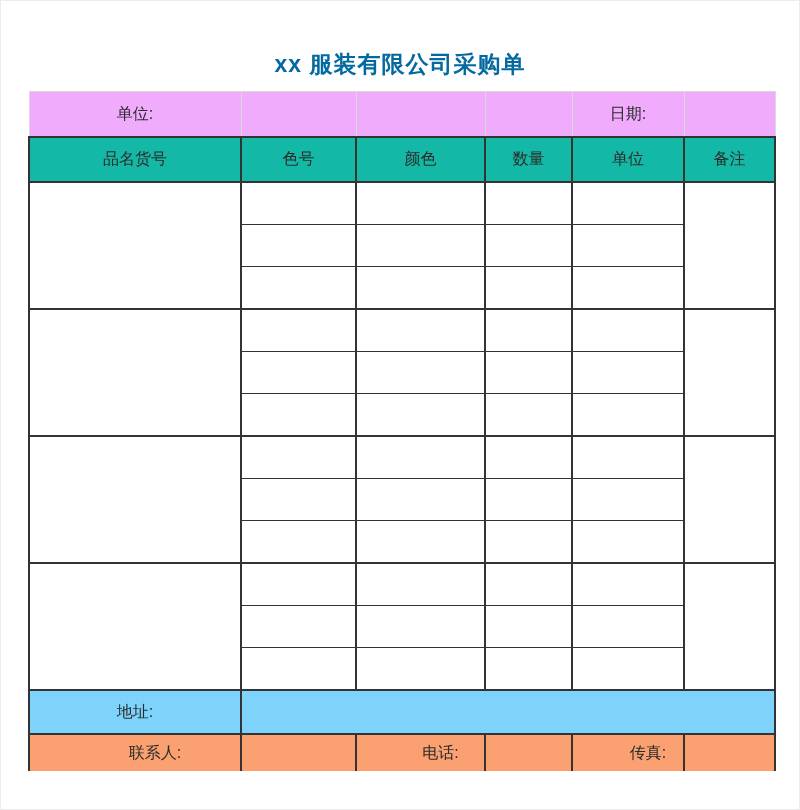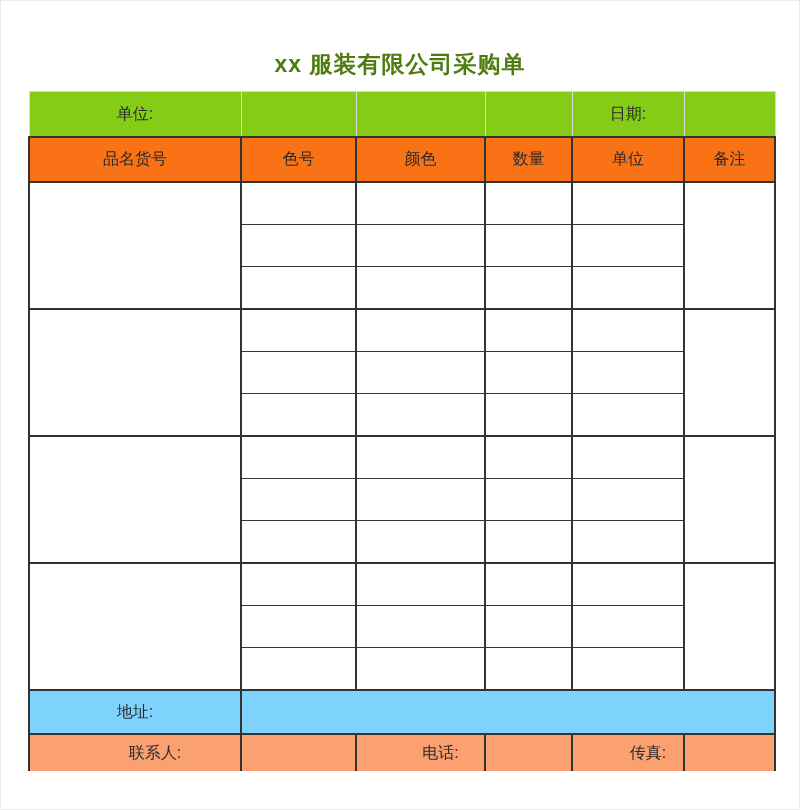--- a/index.html
+++ b/index.html
@@ -14,21 +14,21 @@
     color: #262626;
   }
   .title {
     position: absolute;
     top: 48px;
     left: 0;
     width: 100%;
     text-align: center;
     font-size: 23px;
     font-weight: 700;
-    color: #4d7c0f;
+    color: #0369a1;
     letter-spacing: 1px;
   }
   table.po {
     position: absolute;
     top: 90px;
     left: 27px;
     width: 746px;
     border-collapse: collapse;
     table-layout: fixed;
   }
@@ -37,26 +37,26 @@
     text-align: center;
     vertical-align: middle;
     font-size: 16px;
     color: #2b2b2b;
     overflow: hidden;
   }
   
   tr.info-row td {
     border: 1px solid #d9d9d9;
     height: 44px;
-    background: #84cc16;
+    background: #f0abfc;
   }
   
   tr.header-row td {
     border: 2px solid #333333;
-    background: #f97316;
+    background: #14b8a6;
     height: 43px;
   }
   
   td.b {
     border: 2px solid #333333;
     border-bottom-width: 1px;
     background: #ffffff;
     height: 41px;
   }
   tr.inner td.b { border-top-width: 1px; }

